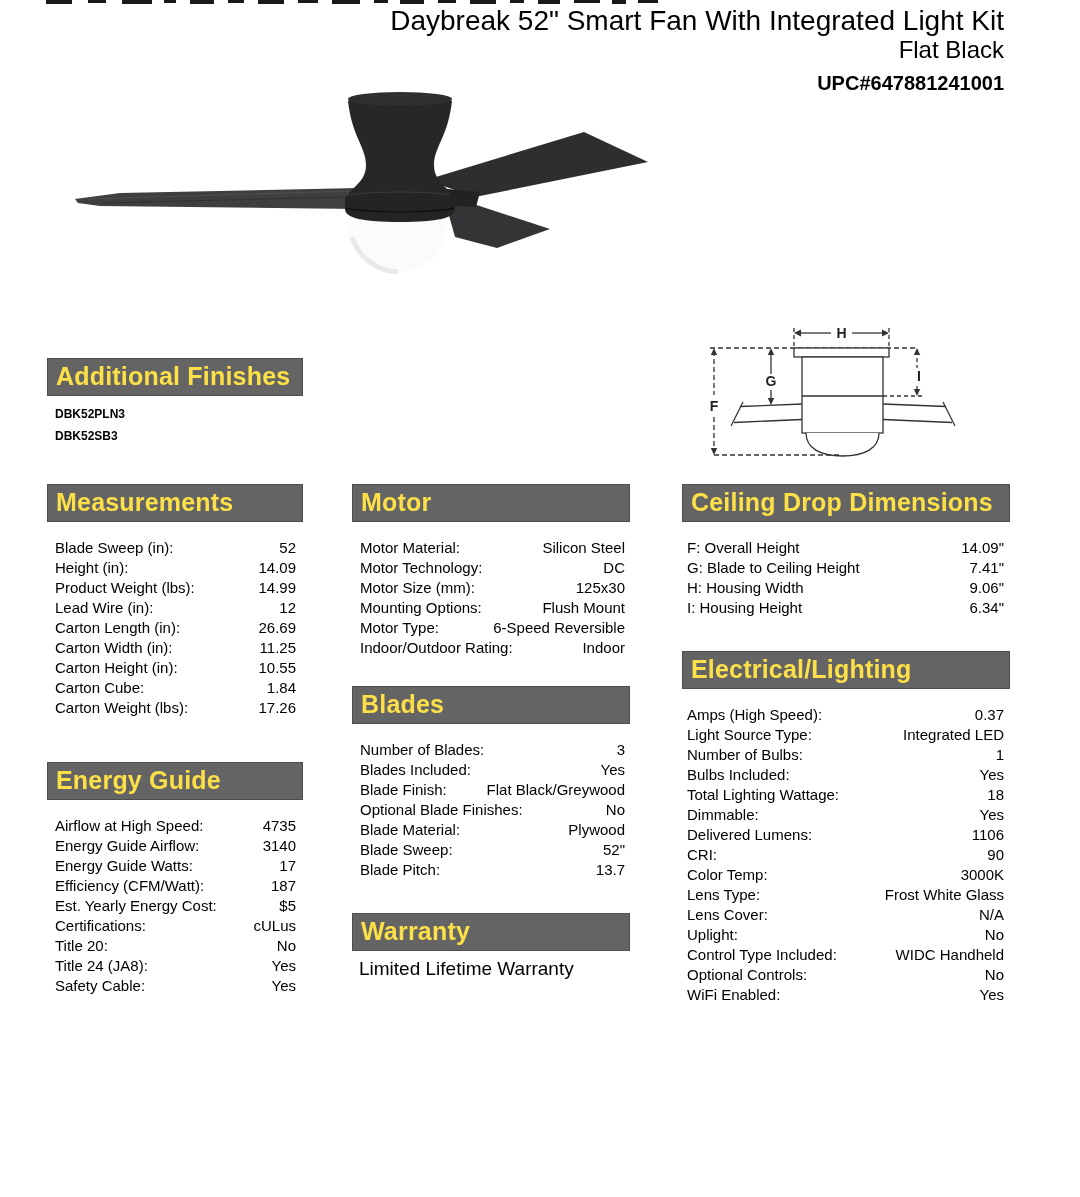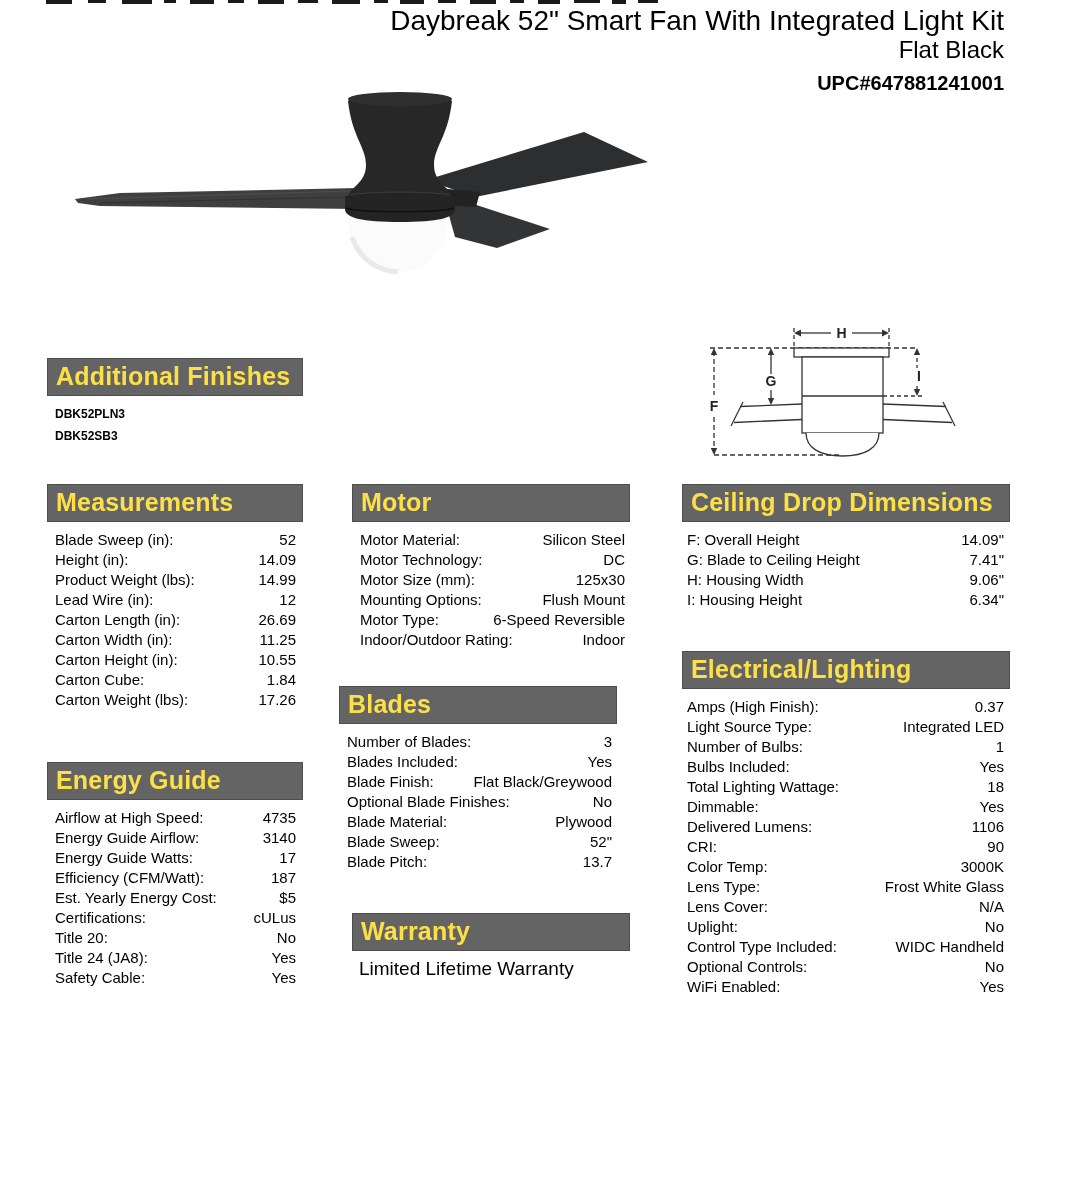--- a/index.html
+++ b/index.html
@@ -17,21 +17,21 @@
   .t3 { font-size:20px; line-height:22px; margin-top:9px;font-weight:bold; }
 
   
   .spec { position:absolute; }
   .sec-h {
     background:#646464; border:1px solid #4d4d4d; box-sizing:border-box;
     height:38px; line-height:35px; font-size:25px; font-weight:bold;
     color:#fde047; padding-left:8px; letter-spacing:0.2px;
     white-space:nowrap; overflow:hidden;
   }
-  .sec-rows { margin-top:8px; }
+  .sec-rows { margin-top:16px; }
   .row { display:flex; justify-content:space-between; font-size:15px; line-height:20px; }
   .row .lbl { white-space:nowrap; }
   .row .val { white-space:nowrap; }
   .col-l .row { padding:0 7px 0 8px; }
   .col-m .row { padding:0 5px 0 8px; }
   .col-r .row { padding:0 6px 0 5px; }
   .af-items { margin:7px 0 0 8px; font-weight:bold; font-size:12px; line-height:22px; }
   .sec-text { font-size:19px; line-height:18px; margin:9px 0 0 7px; }
 
   .fan-photo { position:absolute; left:60px; top:85px; }
@@ -264,21 +264,21 @@
         <span class="lbl">Motor Type:</span>
         <span class="val">6-Speed Reversible</span>
       </div>
         <div class="row">
         <span class="lbl">Indoor/Outdoor Rating:</span>
         <span class="val">Indoor</span>
       </div>
       </div>
   </section>
 
-  <section class="spec" style="left:339px;top:686px;width:278px">
+  <section class="spec" style="left:352px;top:686px;width:278px">
     <div class="sec-h">Blades</div>
     <div class="sec-rows col-m">
 
     <div class="row">
         <span class="lbl">Number of Blades:</span>
         <span class="val">3</span>
       </div>
         <div class="row">
         <span class="lbl">Blades Included:</span>
         <span class="val">Yes</span>
@@ -332,21 +332,21 @@
         <span class="val">6.34"</span>
       </div>
       </div>
   </section>
 
   <section class="spec" style="left:682px;top:651px;width:328px">
     <div class="sec-h">Electrical/Lighting</div>
     <div class="sec-rows col-r">
 
     <div class="row">
-        <span class="lbl">Amps (High Finish):</span>
+        <span class="lbl">Amps (High Speed):</span>
         <span class="val">0.37</span>
       </div>
         <div class="row">
         <span class="lbl">Light Source Type:</span>
         <span class="val">Integrated LED</span>
       </div>
         <div class="row">
         <span class="lbl">Number of Bulbs:</span>
         <span class="val">1</span>
       </div>

